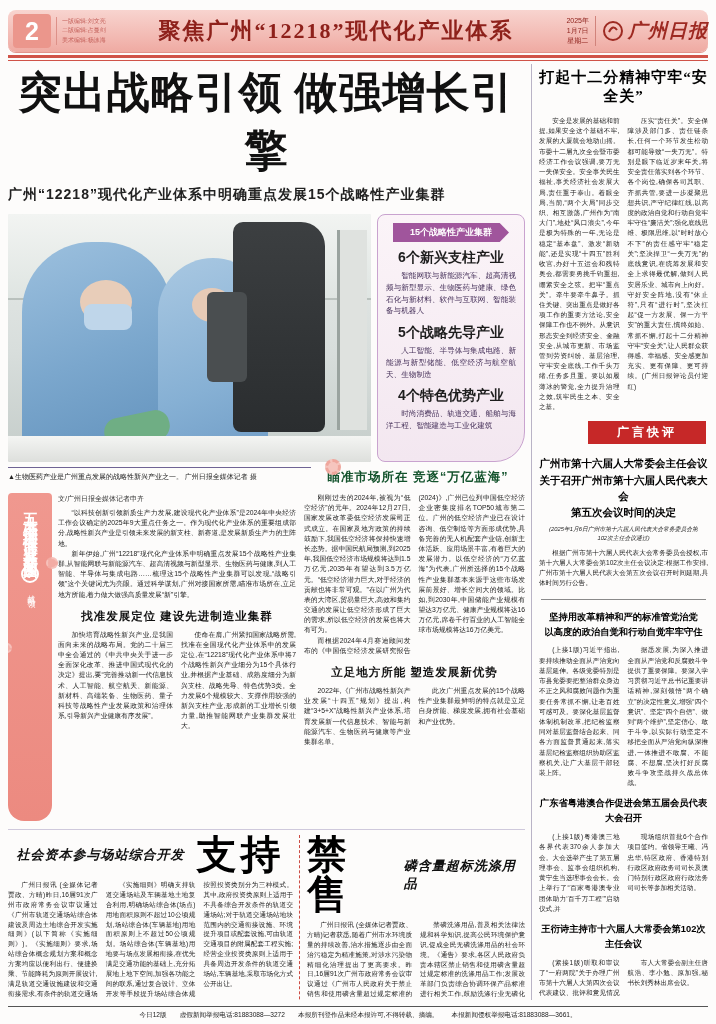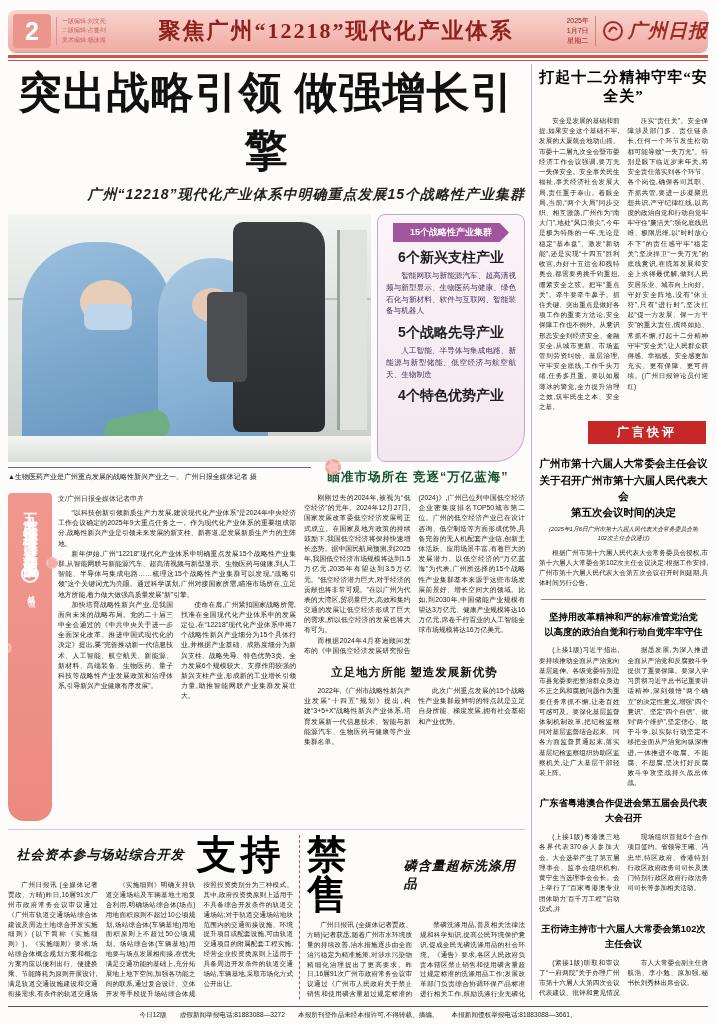--- a/index.html
+++ b/index.html
@@ -27,21 +27,21 @@
   .rules .r2 { height:1px; background:#d05348; margin-top:2px; }
 
   
   .content { position:absolute; top:64px; left:8px; right:8px; bottom:24px; display:flex; }
   .left-zone { width:524px; padding-right:6px; border-right:1px solid #b9b3c6; overflow:hidden; }
   .right-zone { flex:1; padding-left:7px; overflow:hidden; }
 
   
   .main-head { text-align:center; font-size:43px; font-weight:900; letter-spacing:1px; color:#111;
     font-family:"Liberation Serif","DejaVu Serif",serif; }
-  .sub-head { text-align:right; font-size:14px; font-weight:600; color:#222; margin-top:6px; letter-spacing:1px;font-style:italic; }
+  .sub-head { text-align:left; font-size:14px; font-weight:600; color:#222; margin-top:6px; letter-spacing:1px; }
 
   
   .photo-row { display:flex; margin-top:10px; height:248px; }
   .photo { flex:1; position:relative; overflow:hidden; border-radius:2px;
     background:linear-gradient(180deg,#e8ebe9 0%,#d8dedc 55%,#c4ccc9 100%); }
   .ph-window { position:absolute; left:0; top:0; right:0; height:86px; background:linear-gradient(180deg,#f2f4f2,#dfe5e2); border-bottom:2px solid #b9c1bd; }
   .ph-fig1 { position:absolute; left:14px; top:28px; width:150px; height:230px;
     background:linear-gradient(160deg,#9cc0de 0%,#7ba7cd 50%,#5f8fba 100%); border-radius:70px 70px 10px 10px; }
   .ph-fig1 .face { position:absolute; left:58px; top:38px; width:52px; height:44px; background:#e8cdb9; border-radius:50%; }
   .ph-fig1 .mask { position:absolute; left:62px; top:62px; width:48px; height:26px; background:#bfd6ea; border-radius:8px; }
@@ -178,20 +178,21 @@
           <div class="info-group">
             <h4>6个新兴支柱产业</h4>
             <p>智能网联与新能源汽车、超高清视频与新型显示、生物医药与健康、绿色石化与新材料、软件与互联网、智能装备与机器人</p>
           </div>
           <div class="info-group">
             <h4>5个战略先导产业</h4>
             <p>人工智能、半导体与集成电路、新能源与新型储能、低空经济与航空航天、生物制造</p>
           </div>
           <div class="info-group">
             <h4>4个特色优势产业</h4>
+            <p>时尚消费品、轨道交通、船舶与海洋工程、智能建造与工业化建筑</p>
           </div>
         </div>
       </div>
 
       <div class="caption-row">
         <div class="caption">▲生物医药产业是广州重点发展的战略性新兴产业之一。 广州日报全媒体记者 摄</div>
         <div class="mid-head-wrap">
           <span class="gear"></span>
           <div class="mid-head">瞄准市场所在 竞逐“万亿蓝海”</div>
         </div>
@@ -205,20 +206,21 @@
           <div class="v-circle">
               <span class="dot"></span>
             </div>
           <div class="v-tag">战略引领</div>
         </div>
 
         <div class="art-left bodytext">
           <div class="byline">文/广州日报全媒体记者申卉</div>
           <p>“以科技创新引领新质生产力发展,建设现代化产业体系”是2024年中央经济工作会议确定的2025年9大重点任务之一。作为现代化产业体系的重要组成部分,战略性新兴产业是引领未来发展的新支柱、新赛道,是发展新质生产力的主阵地。</p>
           <p>新年伊始,广州“12218”现代化产业体系中明确重点发展15个战略性产业集群,从智能网联与新能源汽车、超高清视频与新型显示、生物医药与健康,到人工智能、半导体与集成电路……梳理这15个战略性产业集群可以发现,“战略引领”这个关键词尤为亮眼。通过科学谋划,广州对接国家所需,瞄准市场所在,立足地方所能,着力做大做强高质量发展“新”引擎。</p>
+          <h3 class="sec-head">找准发展定位 建设先进制造业集群</h3>
           <div class="twocol">
             <p>加快培育战略性新兴产业,是我国面向未来的战略布局。党的二十届三中全会通过的《中共中央关于进一步全面深化改革、推进中国式现代化的决定》提出,要“完善推动新一代信息技术、人工智能、航空航天、新能源、新材料、高端装备、生物医药、量子科技等战略性产业发展政策和治理体系,引导新兴产业健康有序发展”。</p>
             <p>使命在肩,广州紧扣国家战略所需,找准在全国现代化产业体系中的发展定位,在“12218”现代化产业体系中将7个战略性新兴产业细分为15个具体行业,并根据产业基础、成熟度细分为新兴支柱、战略先导、特色优势3类。全力发展6个规模较大、支撑作用较强的新兴支柱产业,形成新的工业增长引领力量,助推智能网联产业集群发展壮大。</p>
           </div>
         </div>
 
         <div class="art-right bodytext">
           <div class="twocol">
             <p>刚刚过去的2024年,被视为“低空经济”的元年。2024年12月27日,国家发展改革委低空经济发展司正式成立。在国家及地方政策的持续鼓励下,我国低空经济将保持快速增长态势。据中国民航局预测,到2025年,我国低空经济市场规模将达到1.5万亿元,2035年有望达到3.5万亿元。“低空经济潜力巨大,对于经济的贡献也将非常可观。”在以广州为代表的大湾区,贸易量巨大,高效和集约交通的发展让低空经济形成了巨大的需求,所以低空经济的发展也将大有可为。</p>
             <p>而根据2024年4月赛迪顾问发布的《中国低空经济发展研究报告(2024)》,广州已位列中国低空经济企业密集度排名TOP50城市第二位。广州的低空经济产业已在设计咨询、低空制造等方面形成优势,具备完善的无人机配套产业链,创新主体活跃、应用场景丰富,有着巨大的发展潜力。以低空经济的“万亿蓝海”为代表,广州所选择的15个战略性产业集群基本来源于这些市场发展前景好、增长空间大的领域。比如,到2030年,中国储能产业规模有望达3万亿元、健康产业规模将达16万亿元,席卷千行百业的人工智能全球市场规模将达16万亿美元。</p>

